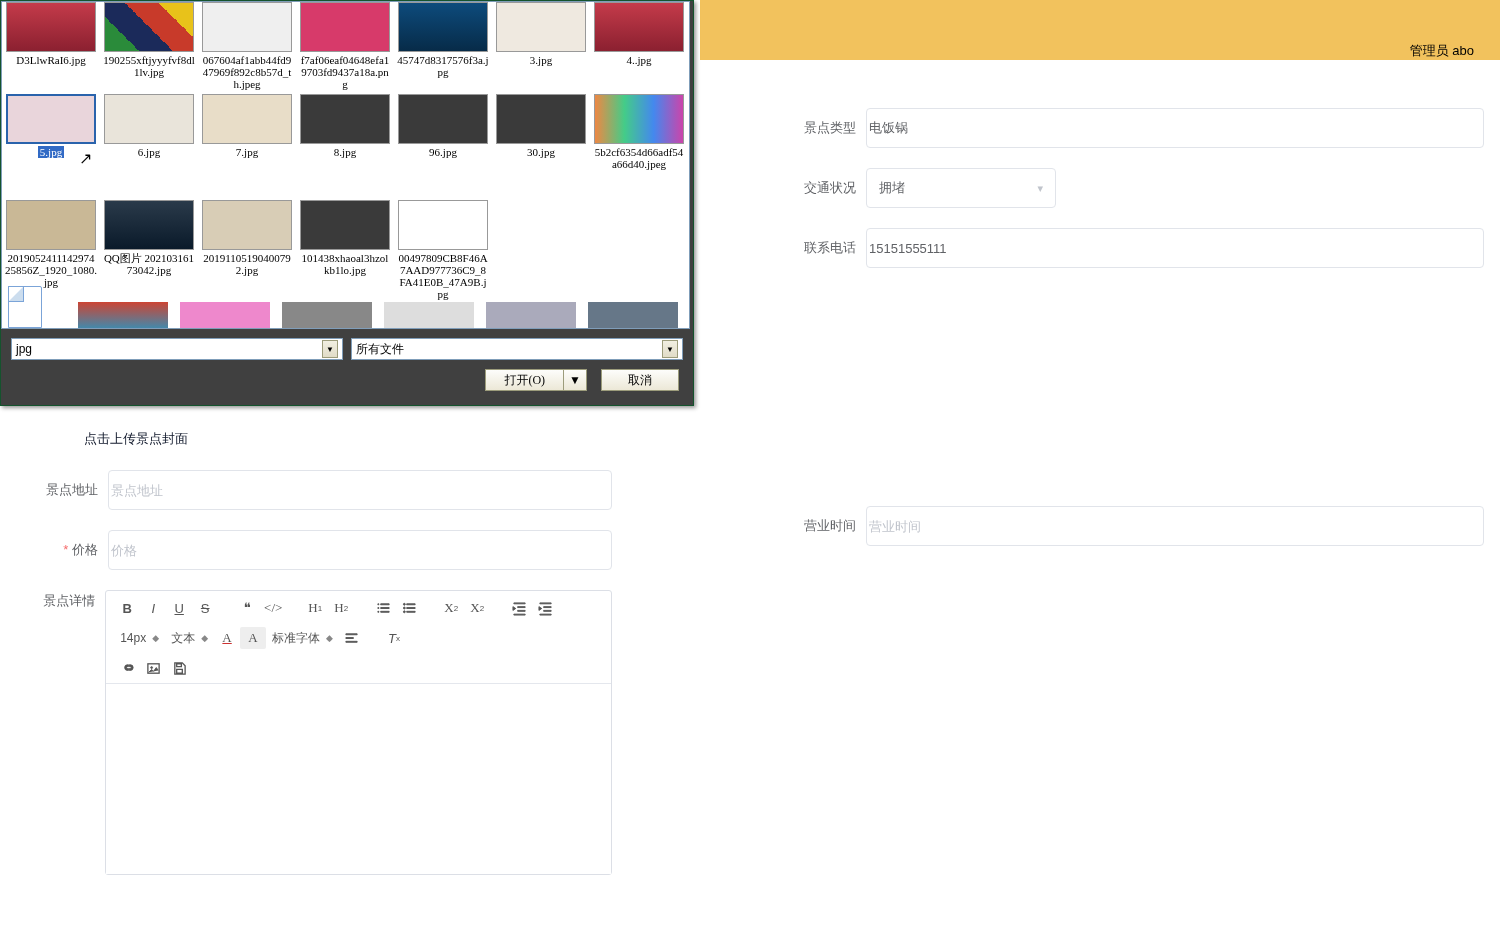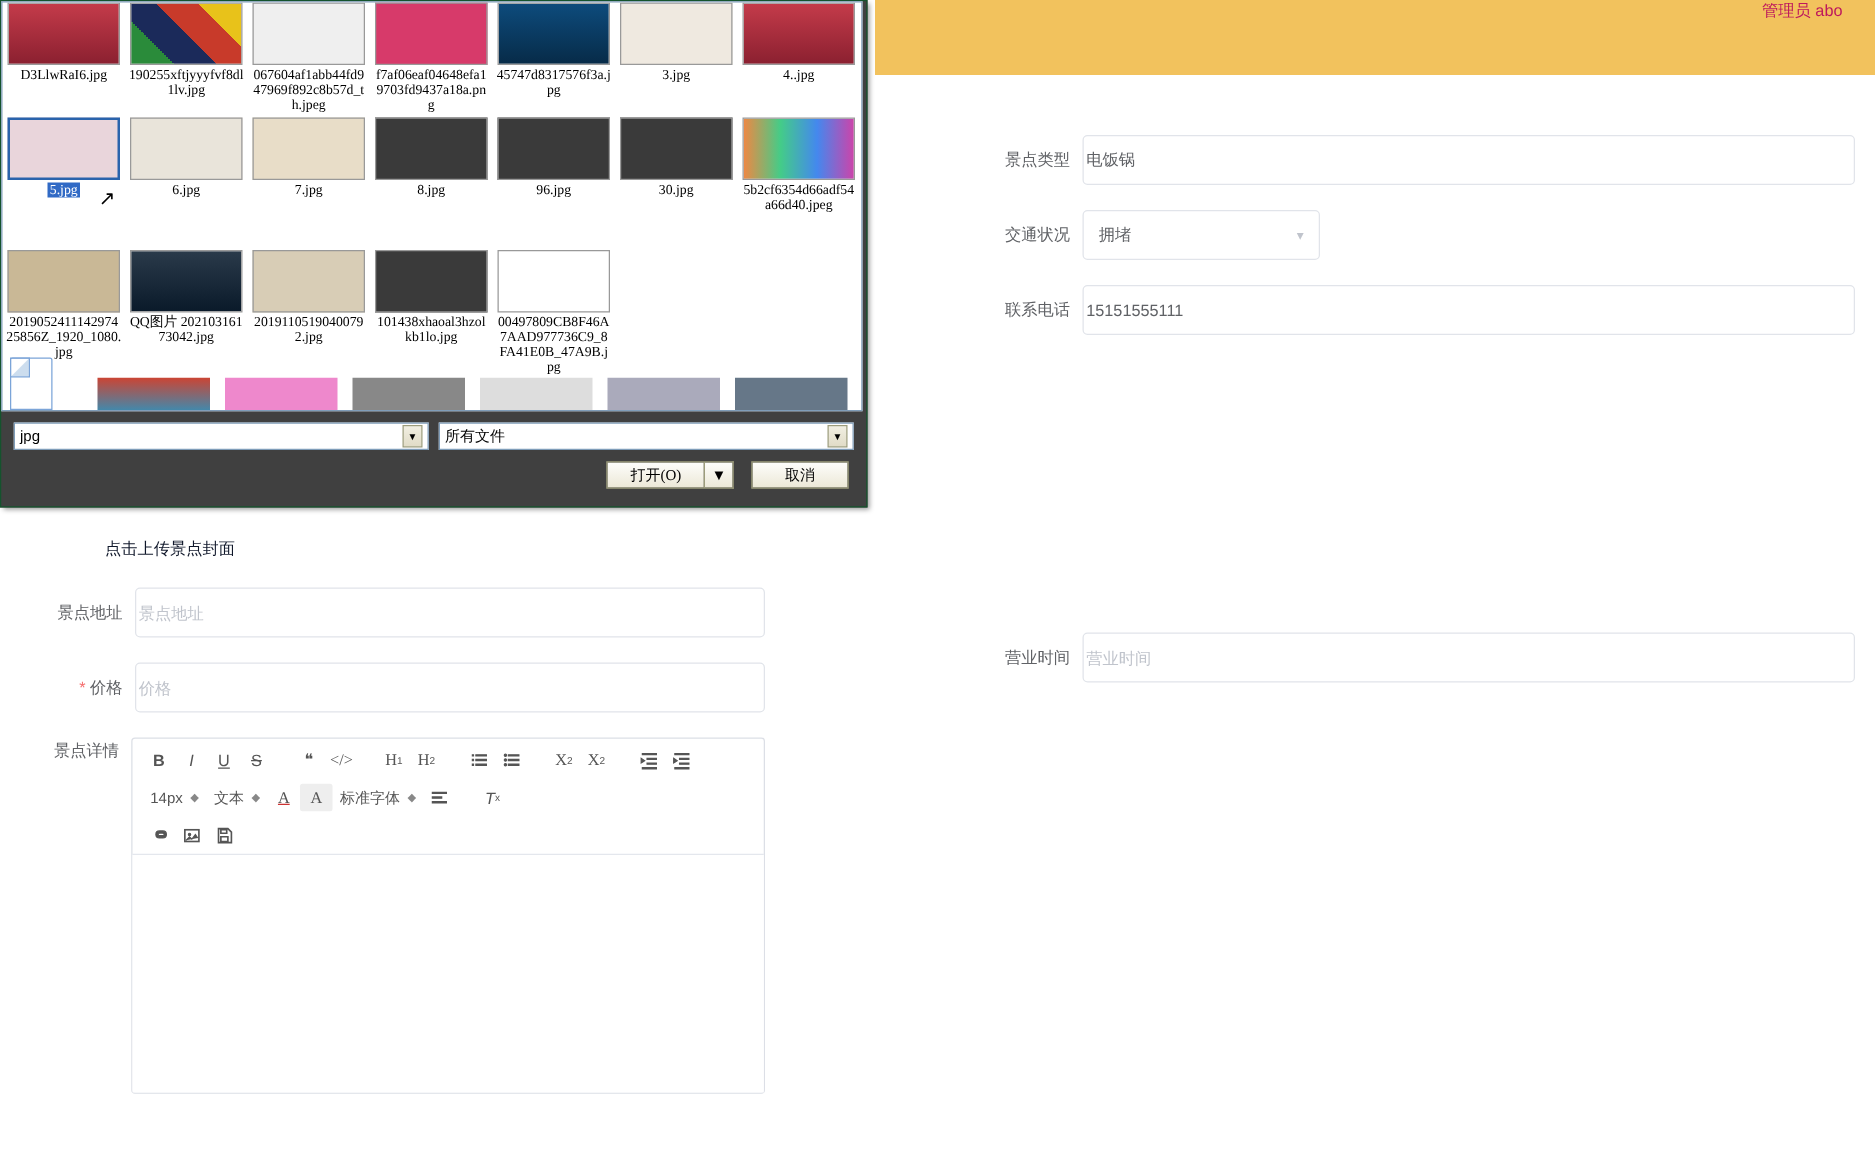--- a/index.html
+++ b/index.html
@@ -1,19 +1,19 @@
 <!DOCTYPE html>
 <html><head>
 <meta charset="utf-8">
 <style>
   *{box-sizing:border-box;margin:0;padding:0;font-family:"Microsoft YaHei",Arial,sans-serif}
   body{background:#fff;font-size:13px;color:#666;width:1500px;height:938px;overflow:hidden;position:relative}
 
   
-  .app-header{position:absolute;top:0;left:700px;right:0;height:60px;background:#f2c25d;color:#be185d;display:flex;align-items:flex-start;justify-content:flex-end;padding-right:26px;font-size:13px}
+  .app-header{position:absolute;top:0;left:700px;right:0;height:60px;background:#f2c25d;color:#000000;display:flex;align-items:flex-end;justify-content:flex-end;padding-right:26px;font-size:13px}
 
   
   .right-col{position:absolute;top:108px;left:786px;right:16px}
   .form-row{display:flex;align-items:center;margin-bottom:20px}
   .form-label{width:70px;text-align:right;margin-right:10px;font-size:13px;color:#606266}
   .form-label.req::before{content:"* ";color:#f56c6c}
   .form-input{flex:1;height:40px;border:1px solid #e1e4ea;border-radius:4px;padding:0 2px;font-size:13px;color:#606266;outline:none}
   .form-input::placeholder{color:#c0c4cc}
   .form-select{width:190px;height:40px;border:1px solid #e1e4ea;border-radius:4px;padding:0 12px;display:flex;align-items:center;justify-content:space-between;color:#606266;cursor:pointer}
   .chev{color:#c0c4cc;font-size:11px}

